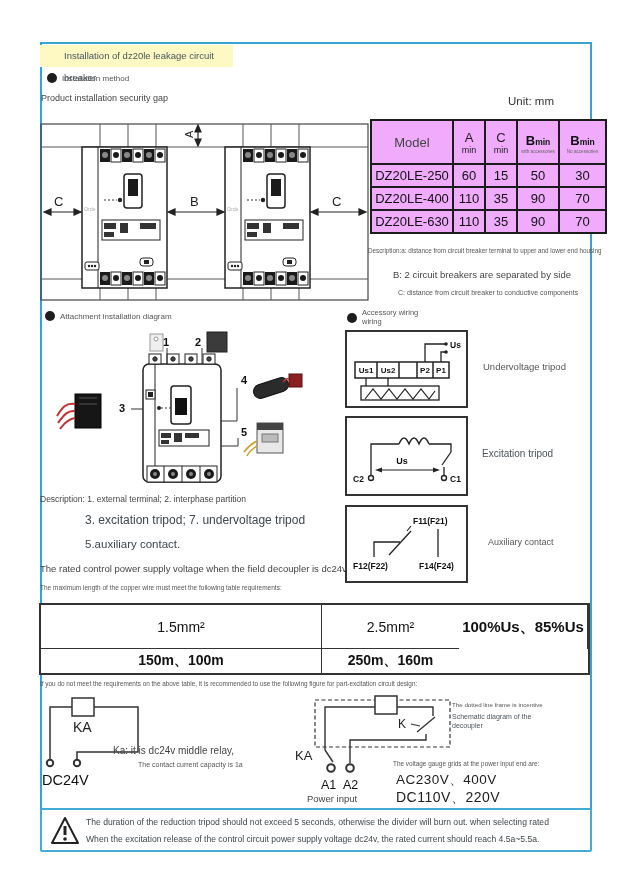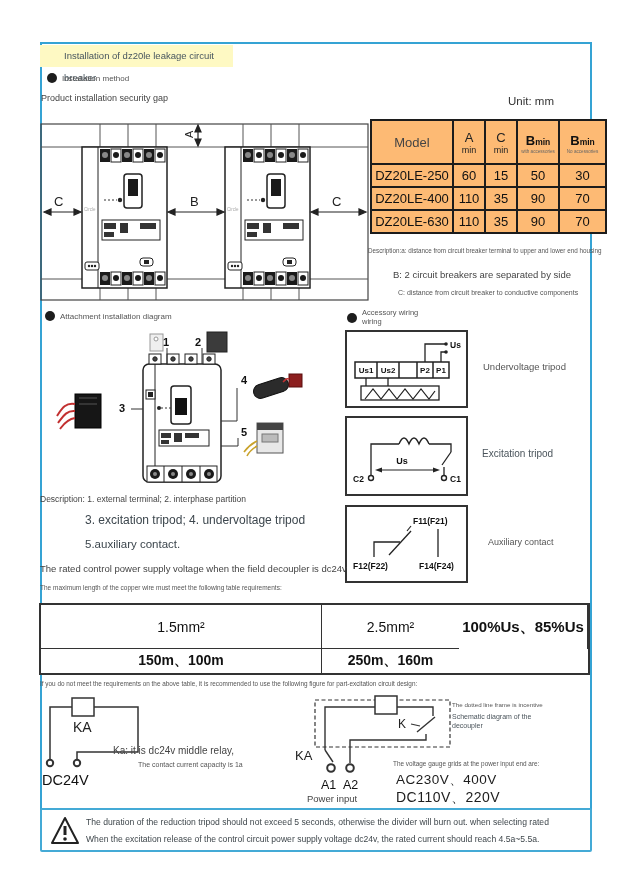--- a/index.html
+++ b/index.html
@@ -6,21 +6,21 @@
   .page{position:relative;width:633px;height:891px;background:#fff;overflow:hidden;
         font-family:"Liberation Sans",sans-serif;color:#3c464d;}
   .abs{position:absolute;}
   .frame{position:absolute;left:40px;top:42px;width:552px;height:808px;border:2px solid #35a3d4;box-sizing:border-box;}
   .titlebar{position:absolute;left:40px;top:45px;width:193px;height:22px;background:#fef9c3;
             color:#47555e;font-size:9.5px;line-height:22px;padding-left:24px;box-sizing:border-box;}
   .bullet{position:absolute;display:flex;align-items:center;gap:5px;color:#555;}
   .bullet .dot{width:10px;height:10px;border-radius:50%;background:#1d1d1d;flex:0 0 auto;}
   .unit{position:absolute;left:508px;top:95px;font-size:11.5px;color:#333;}
   
-  table.gap{position:absolute;left:370px;top:119px;border-collapse:collapse;table-layout:fixed;width:225px;background:#fdba74;}
+  table.gap{position:absolute;left:370px;top:119px;border-collapse:collapse;table-layout:fixed;width:225px;background:#f0abfc;}
   table.gap th,table.gap td{border:2px solid #1c1c1c;text-align:center;vertical-align:middle;padding:0;color:#111;}
   table.gap th{height:42px;font-weight:normal;}
   table.gap td{height:21px;font-size:13px;}
   td.model{font-size:12px;}
   .h-model{font-size:13px;color:#444;}
   .h-letter{font-size:13px;color:#222;}
   .h-min{font-size:9px;color:#222;}
   .h-b{font-size:13px;font-weight:bold;}
   .h-bmin{font-size:8.5px;font-weight:bold;}
   .h-note{font-size:4.6px;color:#666;}
@@ -360,21 +360,21 @@
       <line x1="91" y1="22" x2="91" y2="50" stroke="#222" stroke-width="1.3"></line>
       <polyline points="27,50 27,35 53,35" fill="none" stroke="#222" stroke-width="1.3"></polyline>
       <line x1="42" y1="48" x2="64" y2="24" stroke="#222" stroke-width="1.3"></line>
       <text x="6" y="62" font-size="8.5" font-weight="bold" fill="#111">F12(F22)</text>
       <text x="72" y="62" font-size="8.5" font-weight="bold" fill="#111">F14(F24)</text>
     </svg>
   </div>
   <div class="txt" style="left:488px;top:537px;font-size:9px;color:#555;">Auxiliary contact</div>
 
   <div class="txt" style="left:40px;top:494px;font-size:8.5px;color:#444;">Description: 1. external terminal; 2. interphase partition</div>
-  <div class="txt" style="left:85px;top:513px;font-size:12px;">3. excitation tripod; 4. undervoltage tripod</div>
+  <div class="txt" style="left:85px;top:513px;font-size:12px;">3. excitation tripod; 7. undervoltage tripod</div>
   <div class="txt" style="left:85px;top:538px;font-size:11.5px;">5.auxiliary contact.</div>
   <div class="txt" style="left:40px;top:563px;font-size:9.5px;color:#444;">The rated control power supply voltage when the field decoupler is dc24v</div>
   <div class="txt" style="left:40px;top:584px;font-size:6.5px;color:#555;">The maximum length of the copper wire must meet the following table requirements:</div>
 
   <div class="wiretable">
     <div class="wt-cell wt-head">1.5mm²</div>
     <div class="wt-cell wt-head last-col">2.5mm²</div>
     <div class="wt-cell wt-val last-row">100%Us、85%Us</div>
     <div class="wt-cell wt-val2 last-row">150m、100m</div>
     <div class="wt-cell wt-val2 last-row last-col">250m、160m</div>

